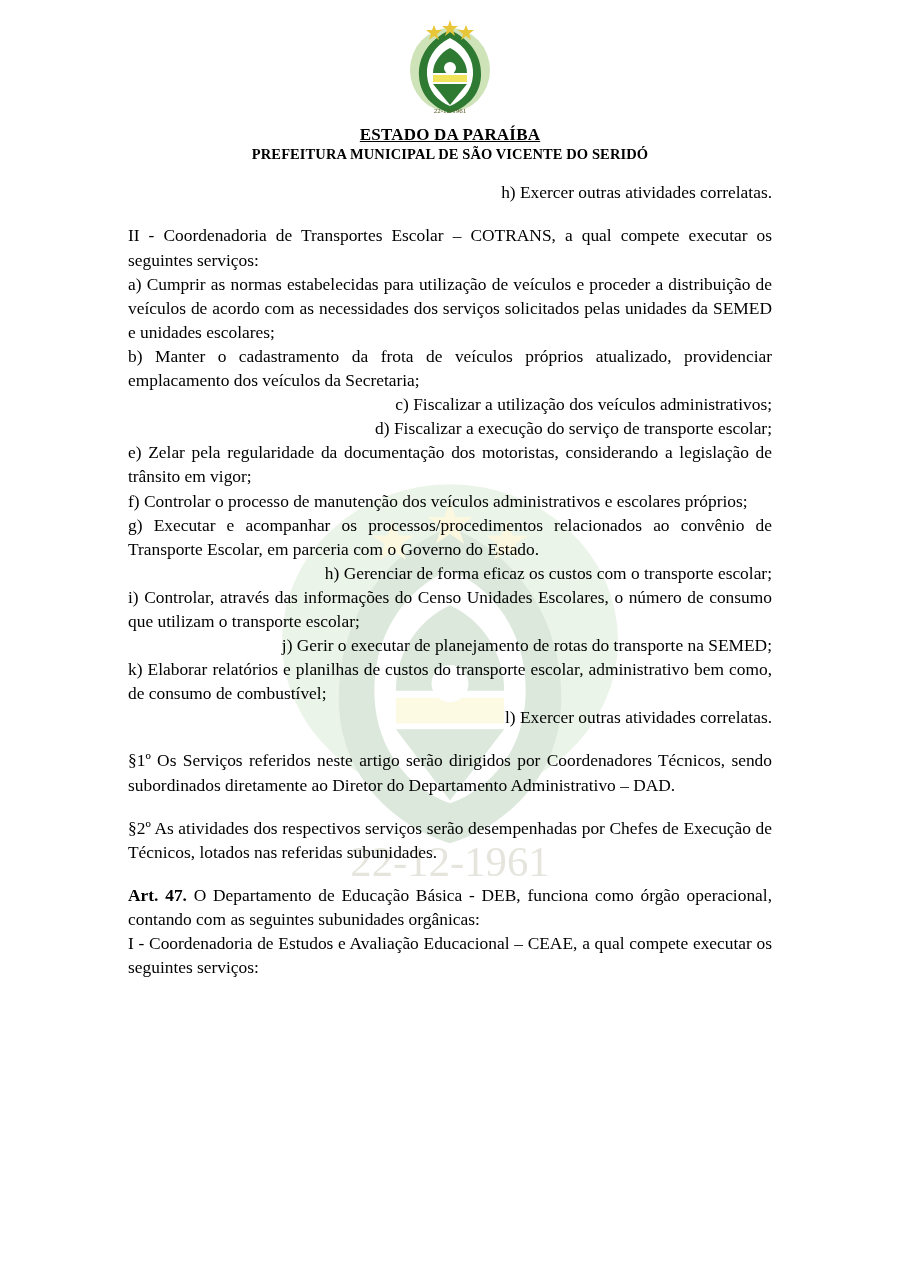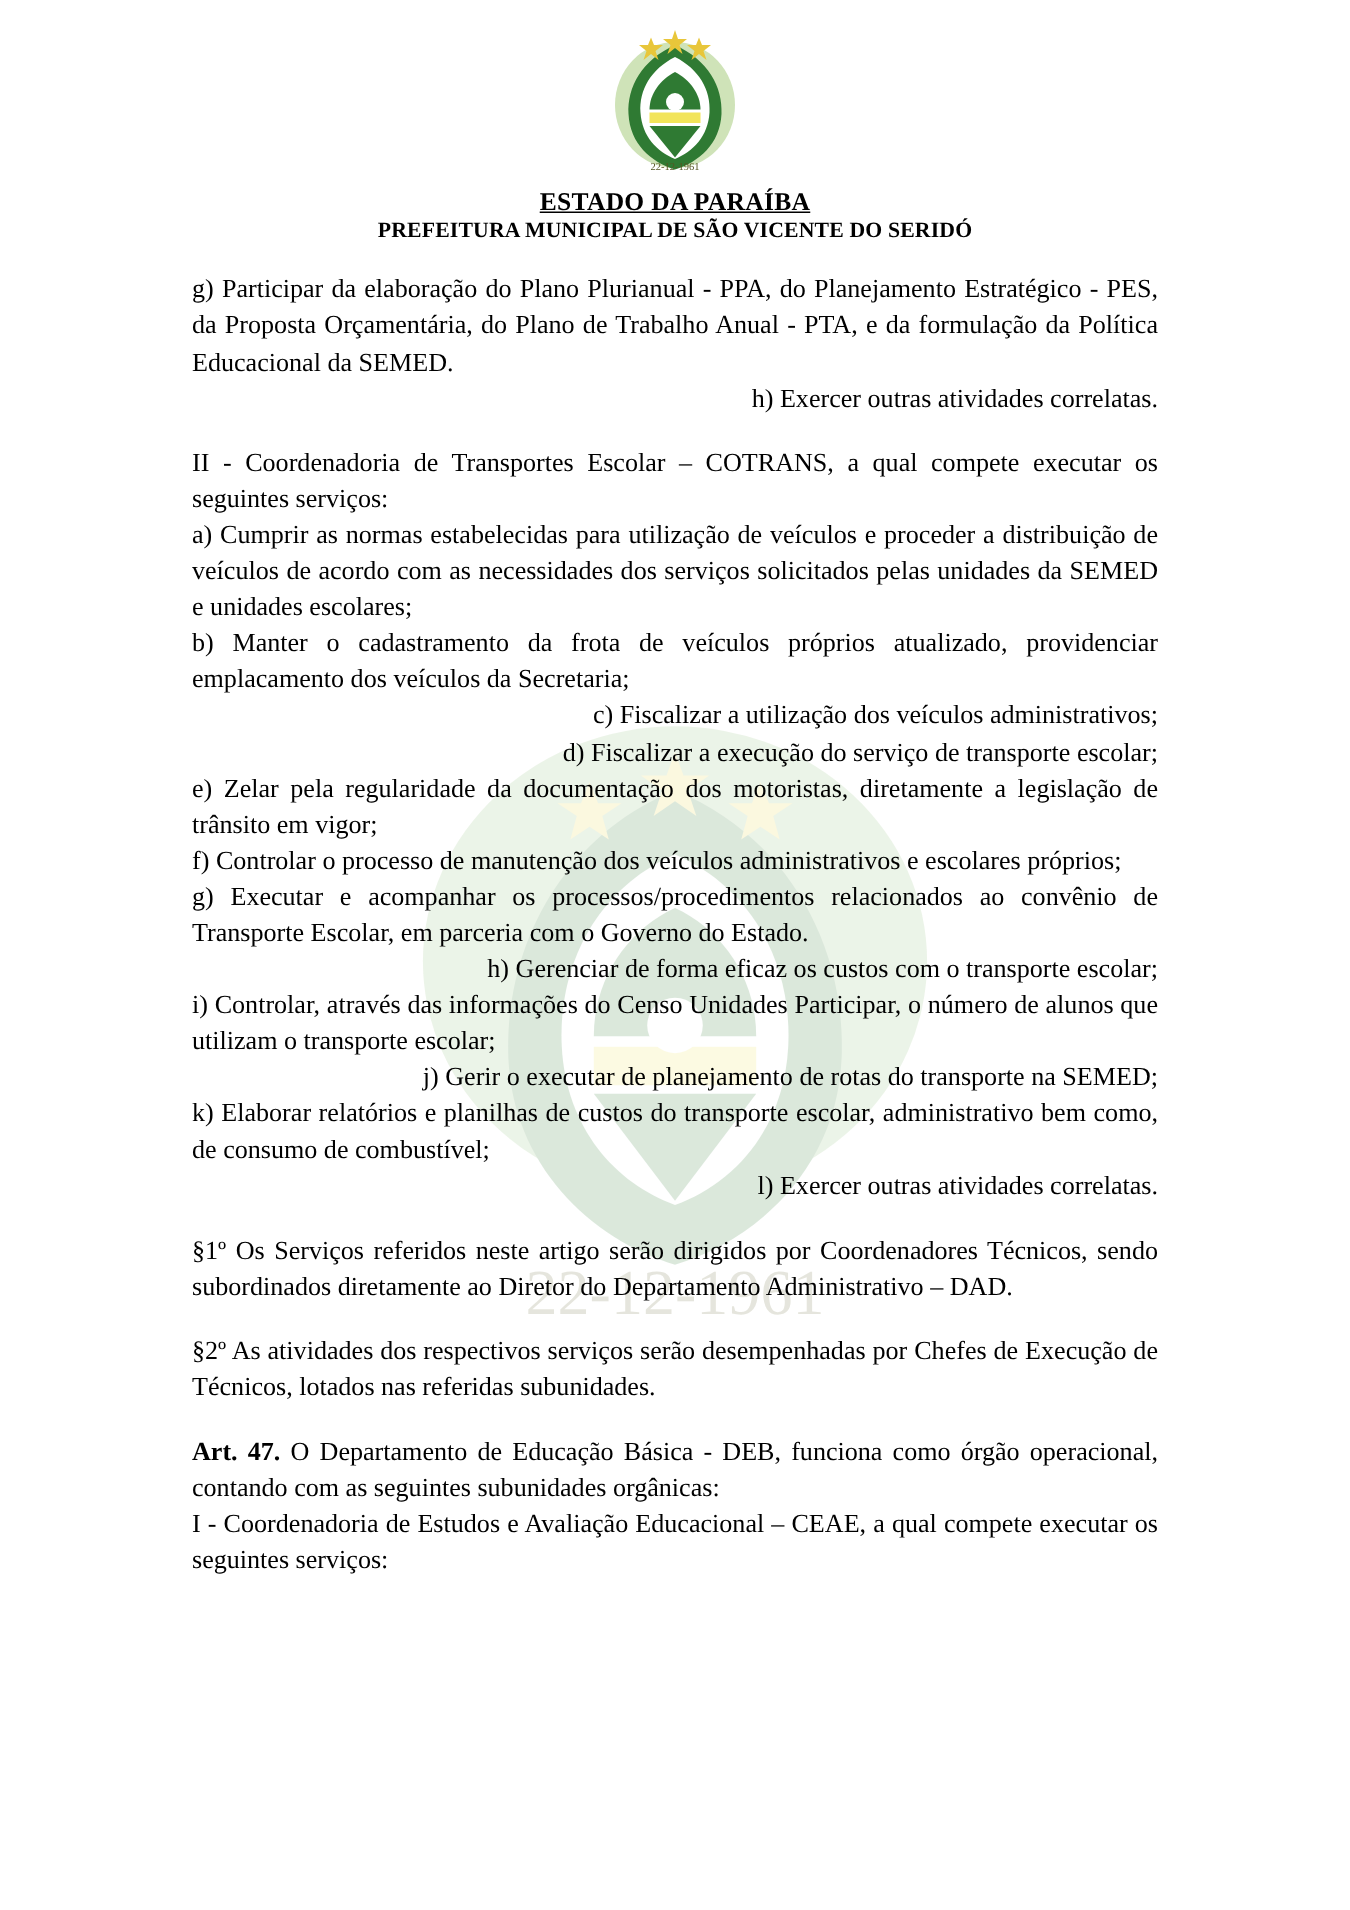--- a/index.html
+++ b/index.html
@@ -123,33 +123,32 @@
         </g>
         <text x="46" y="95" font-family="'Liberation Serif', serif" font-size="7" fill="#555522" text-anchor="middle">22-12-1961</text>
       </svg>
     </div>
     <div class="header-line1">ESTADO DA PARAÍBA</div>
     <div class="header-line2">PREFEITURA MUNICIPAL DE SÃO VICENTE DO SERIDÓ</div>
   </div>
 
   <div class="doc-body">
 
-    <p class="para">g) Participar da elaboração do Plano Plurianual - PPA, do Planejamento Estratégico - PES, da Proposta Orçamentária, do Plano de Trabalho Anual - PTA, e da formulação da Política Educacional da SEMED.</p>
     <p class="para nojust">h) Exercer outras atividades correlatas.</p>
 
     <p class="para spaced">II - Coordenadoria de Transportes Escolar – COTRANS, a qual compete executar os seguintes serviços:</p>
     <p class="para">a) Cumprir as normas estabelecidas para utilização de veículos e proceder a distribuição de veículos de acordo com as necessidades dos serviços solicitados pelas unidades da SEMED e unidades escolares;</p>
     <p class="para">b) Manter o cadastramento da frota de veículos próprios atualizado, providenciar emplacamento dos veículos da Secretaria;</p>
     <p class="para nojust">c) Fiscalizar a utilização dos veículos administrativos;</p>
     <p class="para nojust">d) Fiscalizar a execução do serviço de transporte escolar;</p>
-    <p class="para">e) Zelar pela regularidade da documentação dos motoristas, diretamente a legislação de trânsito em vigor;</p>
+    <p class="para">e) Zelar pela regularidade da documentação dos motoristas, considerando a legislação de trânsito em vigor;</p>
     <p class="para">f) Controlar o processo de manutenção dos veículos administrativos e escolares próprios;</p>
     <p class="para">g) Executar e acompanhar os processos/procedimentos relacionados ao convênio de Transporte Escolar, em parceria com o Governo do Estado.</p>
     <p class="para nojust">h) Gerenciar de forma eficaz os custos com o transporte escolar;</p>
-    <p class="para">i) Controlar, através das informações do Censo Unidades Participar, o número de alunos que utilizam o transporte escolar;</p>
+    <p class="para">i) Controlar, através das informações do Censo Unidades Escolares, o número de consumo que utilizam o transporte escolar;</p>
     <p class="para nojust">j) Gerir o executar de planejamento de rotas do transporte na SEMED;</p>
     <p class="para">k) Elaborar relatórios e planilhas de custos do transporte escolar, administrativo bem como, de consumo de combustível;</p>
     <p class="para nojust">l) Exercer outras atividades correlatas.</p>
 
     <p class="para spaced">§1º Os Serviços referidos neste artigo serão dirigidos por Coordenadores Técnicos, sendo subordinados diretamente ao Diretor do Departamento Administrativo – DAD.</p>
 
     <p class="para spaced">§2º As atividades dos respectivos serviços serão desempenhadas por Chefes de Execução de Técnicos, lotados nas referidas subunidades.</p>
 
     <p class="para spaced"><span class="bold">Art. 47.</span><span> O Departamento de Educação Básica - DEB, funciona como órgão operacional, contando com as seguintes subunidades orgânicas:</span></p>
     <p class="para">I - Coordenadoria de Estudos e Avaliação Educacional – CEAE, a qual compete executar os seguintes serviços:</p>

